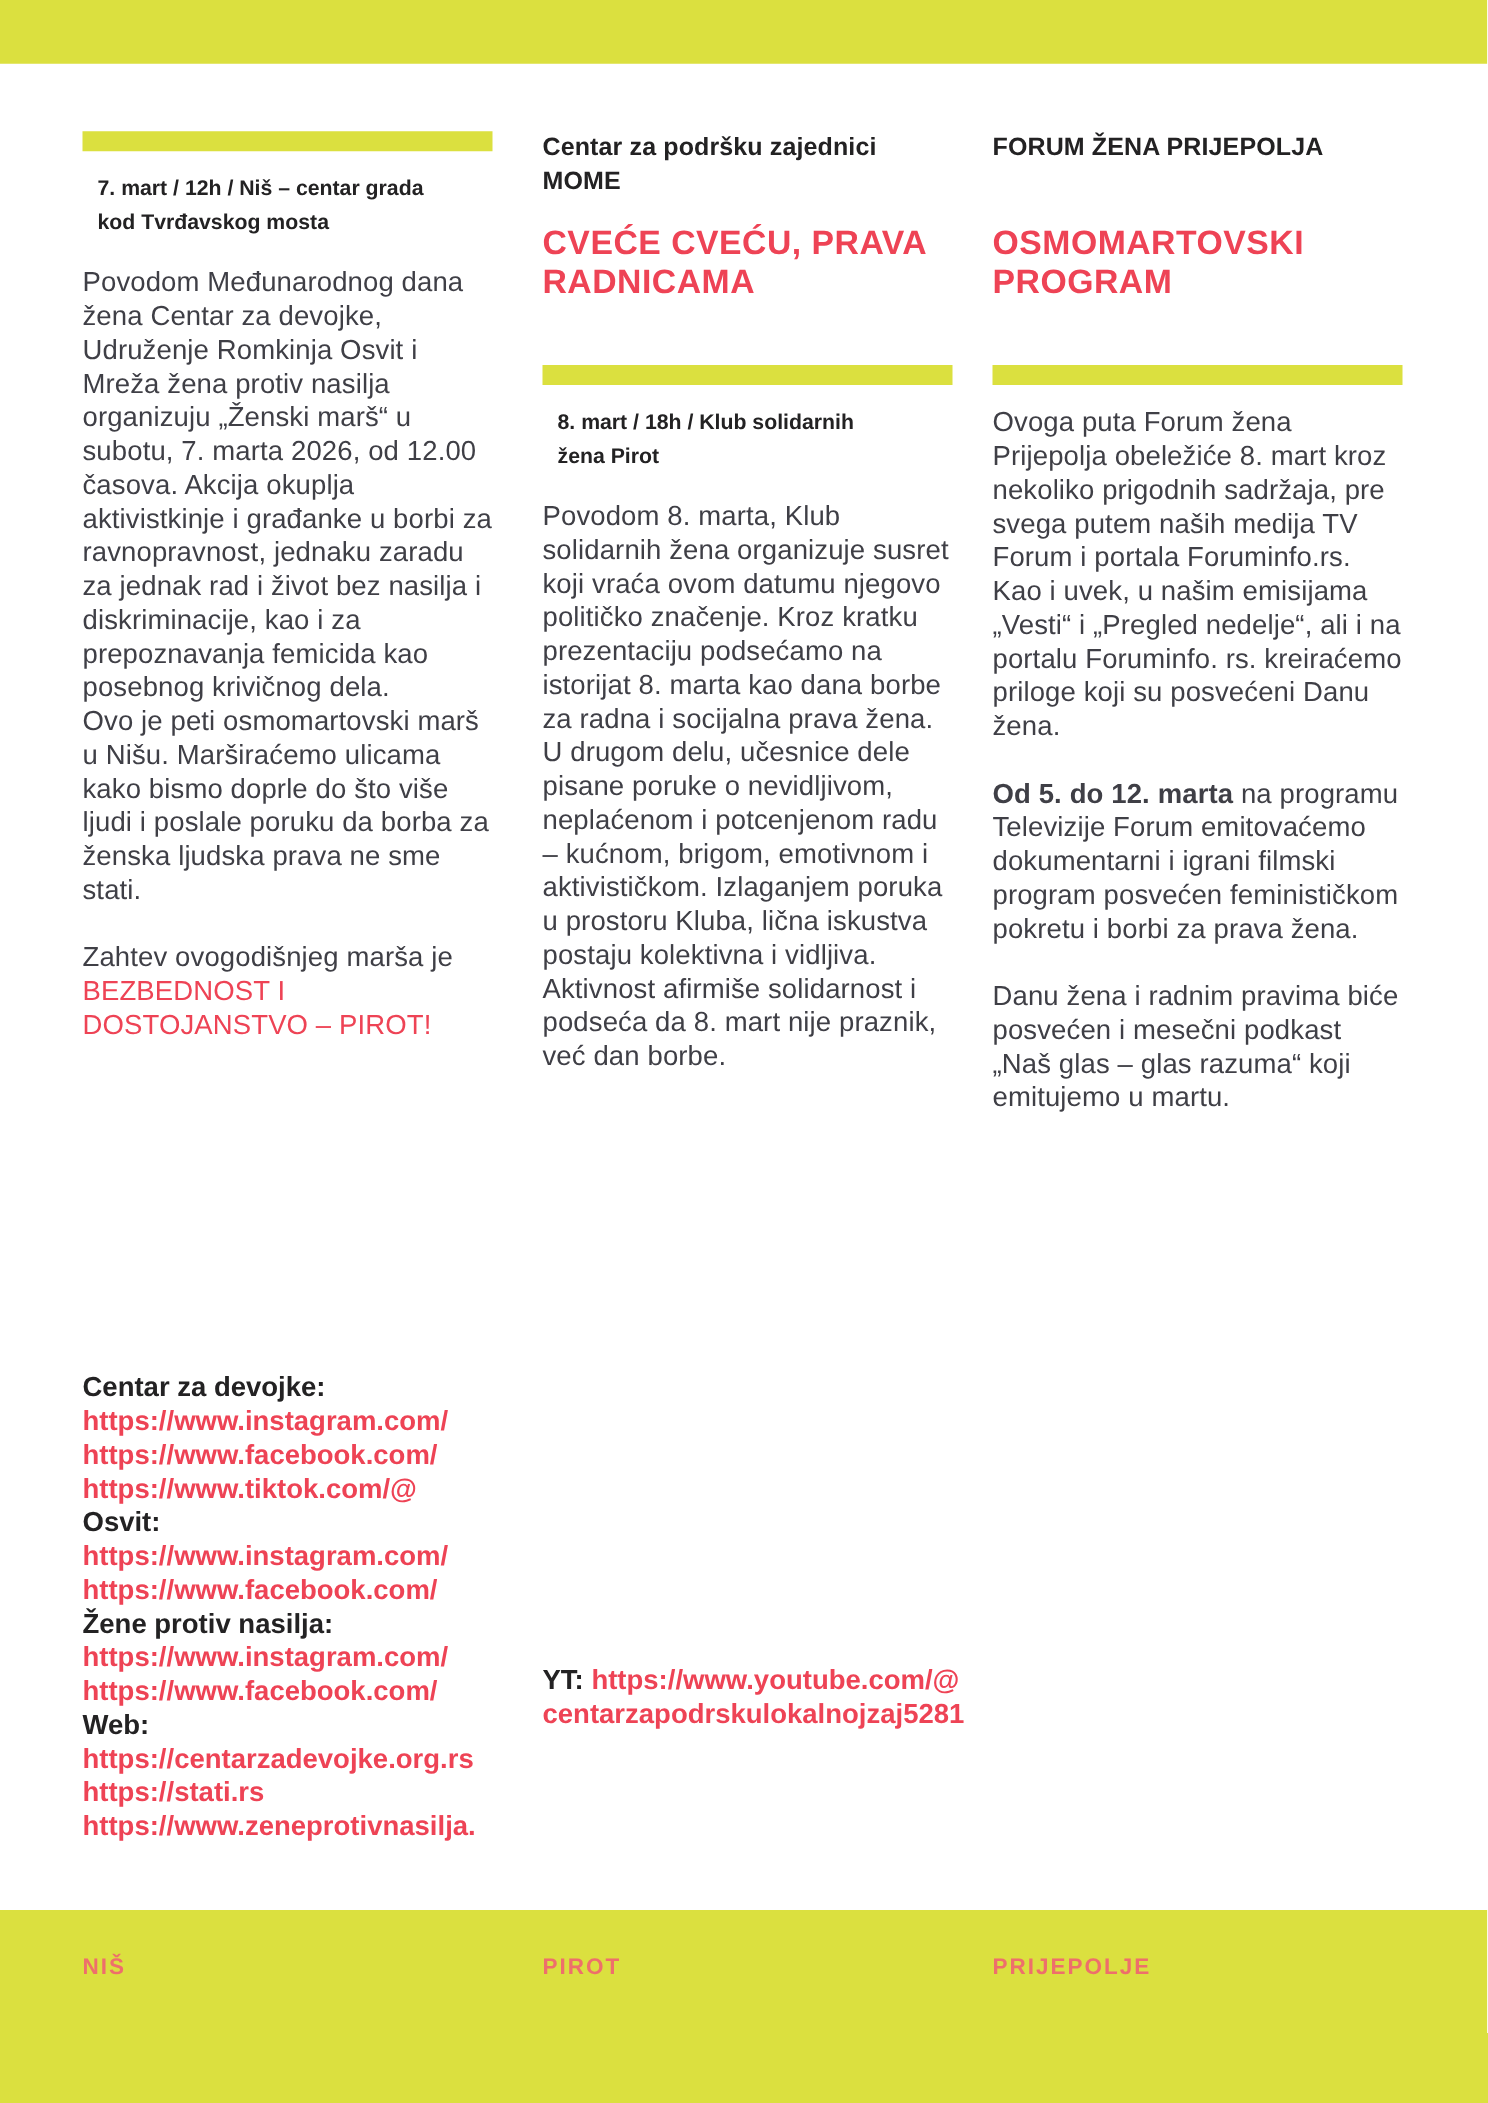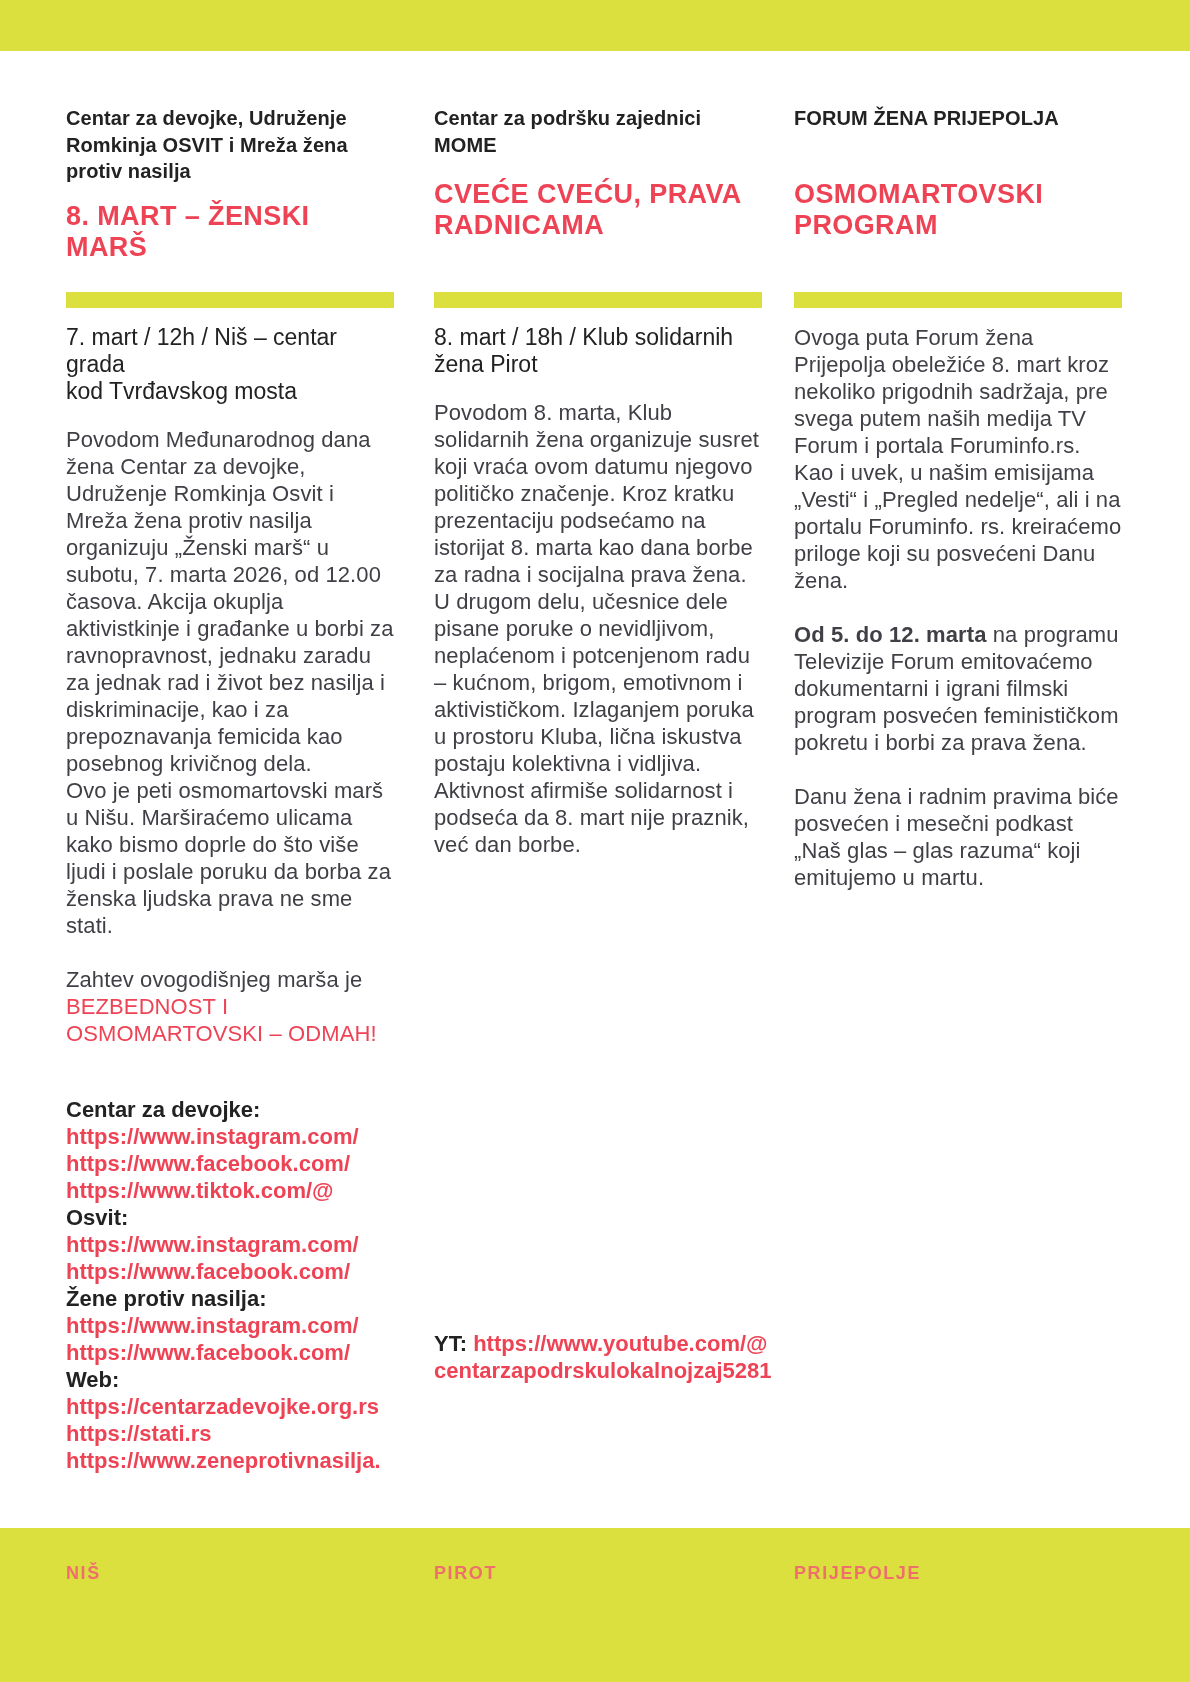--- a/index.html
+++ b/index.html
@@ -29,22 +29,22 @@
     color:var(--ink);letter-spacing:0.1px;
   }
   .headline{
     margin:0;
     font-size:27px;font-weight:800;line-height:31px;
     color:var(--red);letter-spacing:0.4px;
   }
   .divider{height:16px;background:var(--yellow);}
   .col-body{margin-top:16px;}
   .subhead{
-    margin:0 0 21px 0;
-    font-size:23px;font-weight:400;line-height:27px;color:var(--ink);
+    margin:0 0 21px 12px;
+    font-size:17px;font-weight:700;line-height:27px;color:var(--ink);
   }
   .para{
     margin:0 0 27px 0;
     font-size:22px;line-height:27px;color:var(--body);letter-spacing:0.1px;
   }
   .red-strong{color:var(--red);font-weight:400;}
   .bold-lead{color:var(--body);font-weight:700;}
   .links{position:absolute;font-size:22px;line-height:27px;font-weight:700;}
   .links-1{left:66px;top:1096px;width:334px;}
   .links-2{left:434px;top:1330px;width:344px;}
@@ -64,29 +64,25 @@
   .city-3{left:794px;}
 </style>
 </head>
 <body>
 
 <div class="page">
 
   <div class="top-bar"></div>
 
   <section class="col col-1">
-    <header class="col-header">
-      <h3 class="org">Centar za devojke, Udruženje Romkinja OSVIT i Mreža žena protiv nasilja</h3>
-      <h2 class="headline"><span>8. MART – ŽENSKI</span><br><span>MARŠ</span></h2>
-    </header>
     <div class="divider"></div>
     <div class="col-body">
       <h4 class="subhead"><span>7. mart / 12h / Niš – centar grada</span><br><span>kod Tvrđavskog mosta</span></h4>
       <p class="para"><span>Povodom Međunarodnog dana žena Centar za devojke, Udruženje Romkinja Osvit i Mreža žena protiv nasilja organizuju „Ženski marš“ u subotu, 7. marta 2026, od 12.00 časova. Akcija okuplja aktivistkinje i građanke u borbi za ravnopravnost,  jednaku zaradu za jednak rad i život bez nasilja i diskriminacije, kao i za prepoznavanja femicida kao posebnog krivičnog dela.</span><br><span>Ovo je peti osmomartovski marš u Nišu. Marširaćemo ulicama kako bismo doprle do što više ljudi i poslale poruku da borba za ženska ljudska prava ne sme stati.</span></p>
-      <p class="para"><span>Zahtev ovogodišnjeg marša je</span><br><span class="red-strong">BEZBEDNOST I</span><br><span class="red-strong">OSMOMARTOVSKI – ODMAH!</span></p>
+      <p class="para"><span>Zahtev ovogodišnjeg marša je</span><br><span class="red-strong">BEZBEDNOST I</span><br><span class="red-strong">DOSTOJANSTVO – PIROT!</span></p>
     </div>
   </section>
 
   <section class="col col-2">
     <header class="col-header">
       <h3 class="org">Centar za podršku zajednici MOME</h3>
       <h2 class="headline"><span>CVEĆE CVEĆU, PRAVA</span><br><span>RADNICAMA</span></h2>
     </header>
     <div class="divider"></div>
     <div class="col-body">

